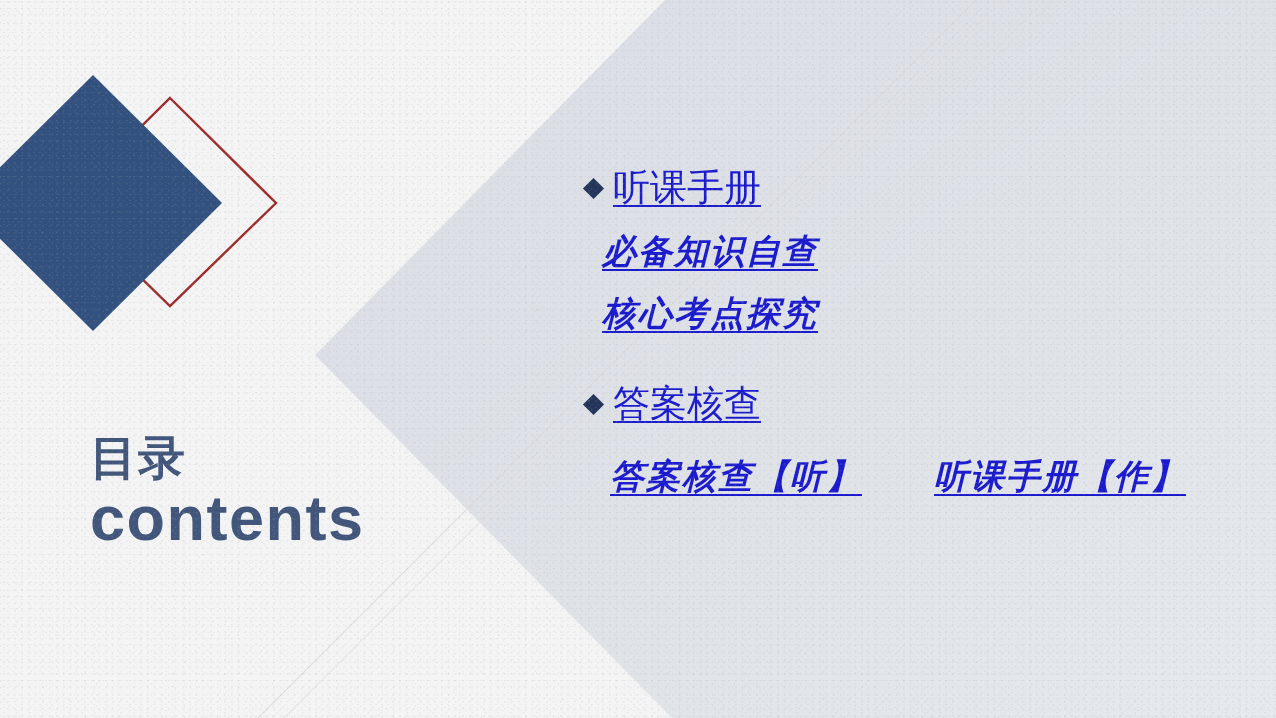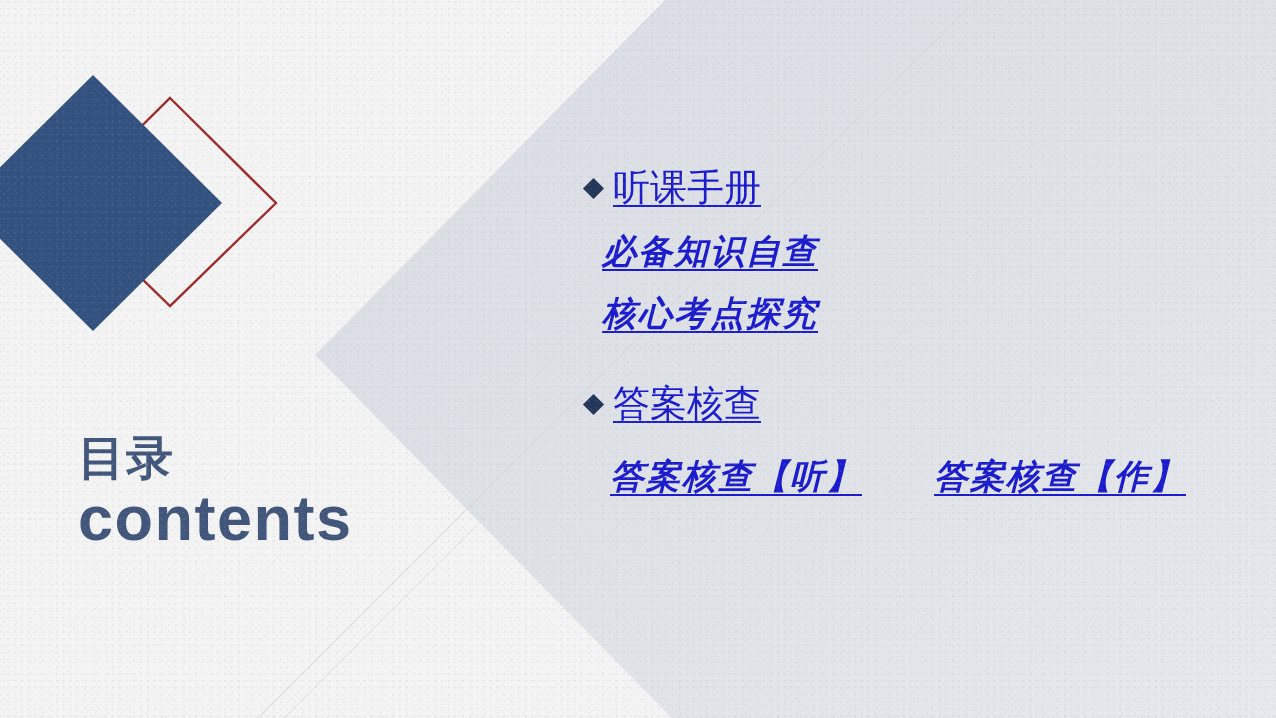--- a/index.html
+++ b/index.html
@@ -52,21 +52,21 @@
     position: absolute;
     left: 0; top: 0;
     width: 1276px;
     height: 718px;
     z-index: 2;
   }
 
   
   .title-block {
     position: absolute;
-    left: 78px;
+    left: 90px;
     top: 432px;
     z-index: 4;
   }
   .title-cn {
     font-family: "DejaVu Sans", "Liberation Sans", sans-serif;
     font-weight: bold;
     font-size: 47px;
     line-height: 52px;
     letter-spacing: 1px;
     color: #41567a;
@@ -206,19 +206,19 @@
 
     <div class="toc-row">
       <span class="bullet"></span>
       <span class="lvl1">答案核查</span>
     </div>
 
     <div class="gap-5"></div>
     <div class="answer-row">
       <span class="lvl2">答案核查【听】</span>
       <span class="spacer"></span>
-      <span class="lvl2">答案核查【作】</span>
+      <span class="lvl2">听课手册【作】</span>
     </div>
 
   </div>
 
   <div class="noise"></div>
 </div>
 
 </body></html>

